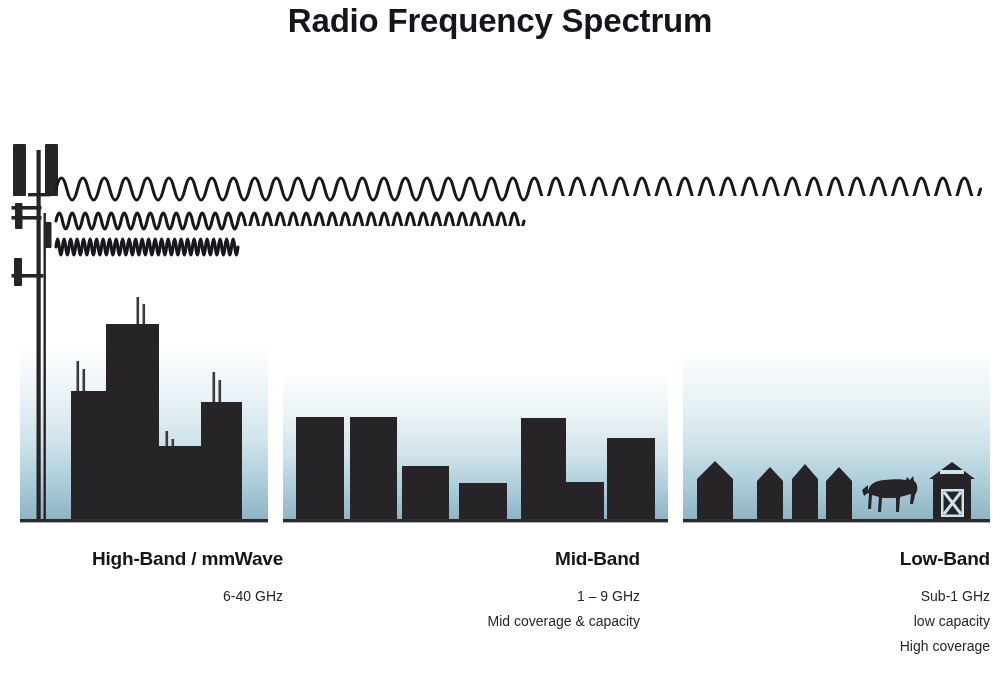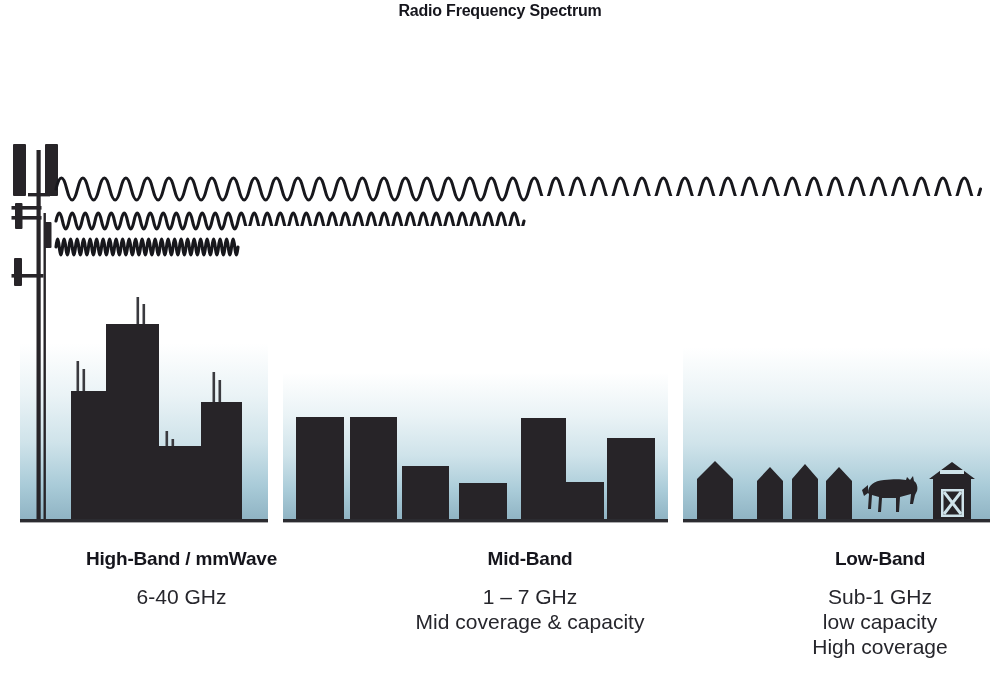--- a/index.html
+++ b/index.html
@@ -6,41 +6,41 @@
   html,body{margin:0;padding:0;}
   body{
     width:1000px;height:700px;background:#ffffff;
     font-family:"Liberation Sans", sans-serif;
     color:#1b1b21;overflow:hidden;position:relative;
   }
   #stage{position:absolute;left:0;top:0;width:1000px;height:700px;}
 
   .title{
     position:absolute;left:0;top:2px;width:1000px;text-align:center;
-    font-size:16px;font-weight:bold;letter-spacing:-0.2px;color:#15151c;
+    font-size:33px;font-weight:bold;letter-spacing:-0.2px;color:#15151c;
   }
 
   
   .panel{
     position:absolute;
     background:linear-gradient(to bottom,
        #ffffff 0%, #ffffff 18%, #eaf3f6 42%,
        #cfe3ea 64%, #a9cbd8 84%, #8fb3c3 100%);
   }
 
   
   svg.art{position:absolute;left:0;top:0;width:1000px;height:700px;overflow:visible;}
 
   
-  .caption{position:absolute;text-align:center;margin-left:40px;}
+  .caption{position:absolute;text-align:right;}
   .cap-head{
     font-size:19px;font-weight:bold;color:#15151c;
     letter-spacing:-0.2px;margin:0 0 14px 0;white-space:nowrap;
   }
-  .cap-line{font-size:21px;color:#26262c;line-height:25px;white-space:nowrap;}
+  .cap-line{font-size:14px;color:#26262c;line-height:25px;white-space:nowrap;}
 </style>
 </head>
 <body>
 
 <div id="stage">
 
   <div class="title">Radio Frequency Spectrum</div>
 
   <div class="panel" style="left:20px;top:305px;width:248px;height:215px;"></div>
   <div class="panel" style="left:283px;top:340px;width:385px;height:180px;"></div>
@@ -201,21 +201,21 @@
     <rect x="683" y="519" width="307" height="3.4" fill="#2b2b30"></rect>
   </svg>
 
   <div class="caption" style="left:0px;top:548px;width:283px;">
     <div class="cap-head">High-Band / mmWave</div>
     <div class="cap-line">6-40 GHz</div>
   </div>
 
   <div class="caption" style="left:340px;top:548px;width:300px;">
     <div class="cap-head">Mid-Band</div>
-    <div class="cap-line">1 – 7 GHz</div>
+    <div class="cap-line">1 – 9 GHz</div>
     <div class="cap-line">Mid coverage &amp; capacity</div>
   </div>
 
   <div class="caption" style="left:690px;top:548px;width:300px;">
     <div class="cap-head">Low-Band</div>
     <div class="cap-line">Sub-1 GHz</div>
     <div class="cap-line">low capacity</div>
     <div class="cap-line">High coverage</div>
   </div>
 

